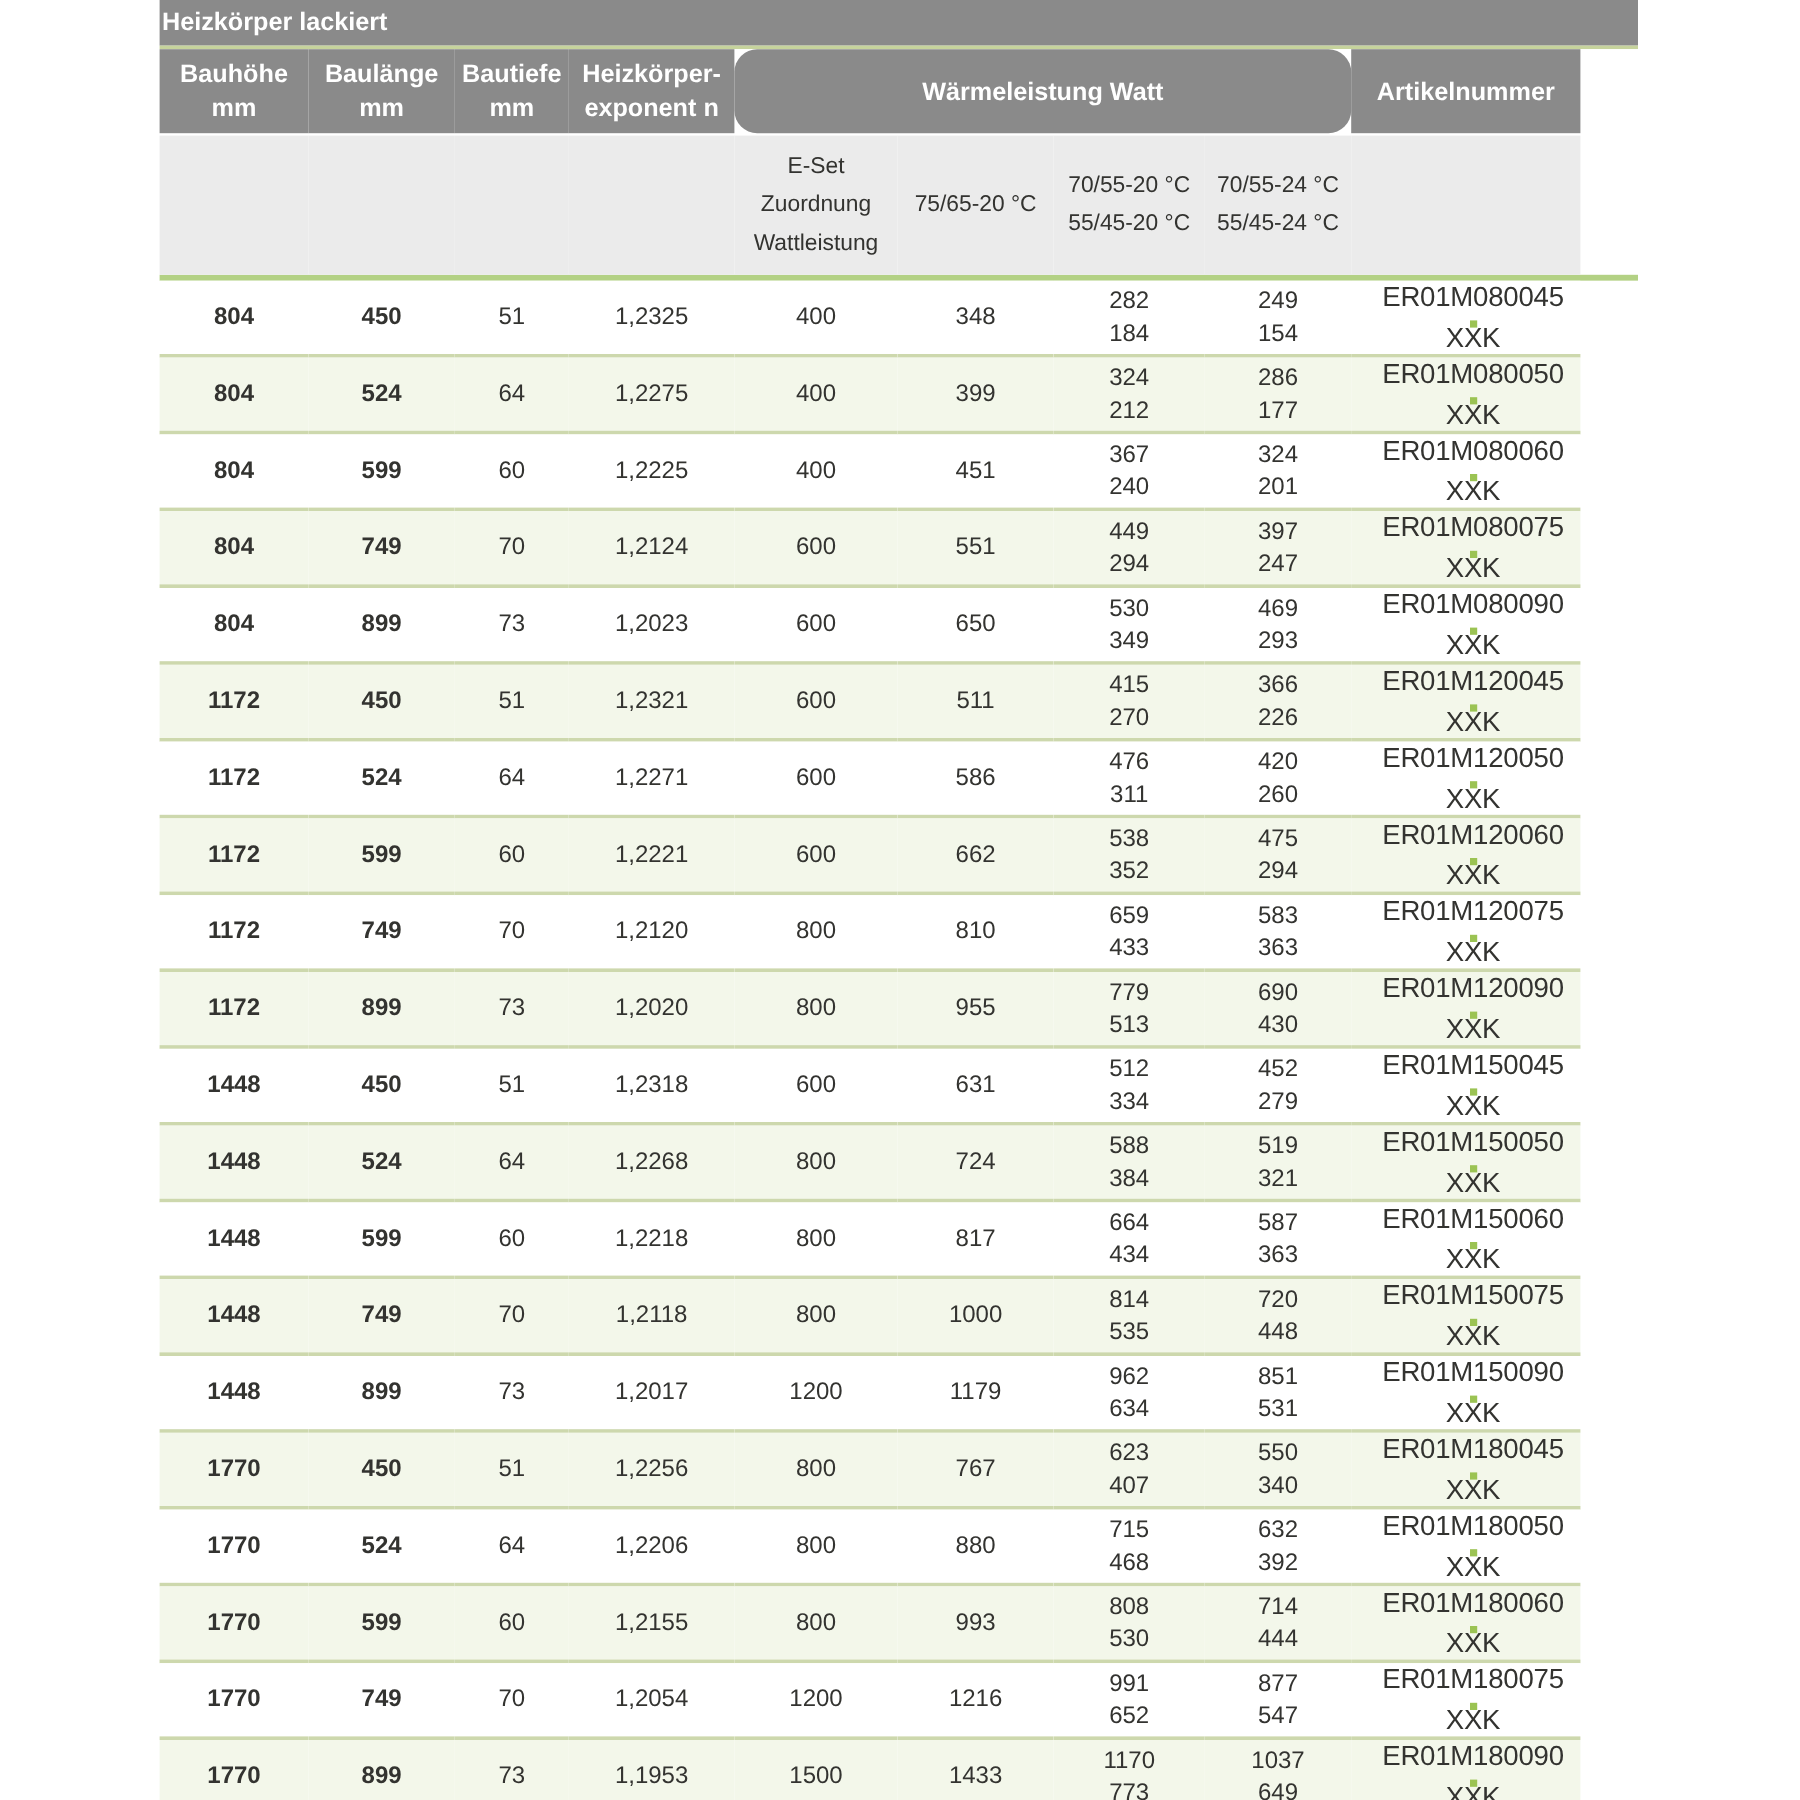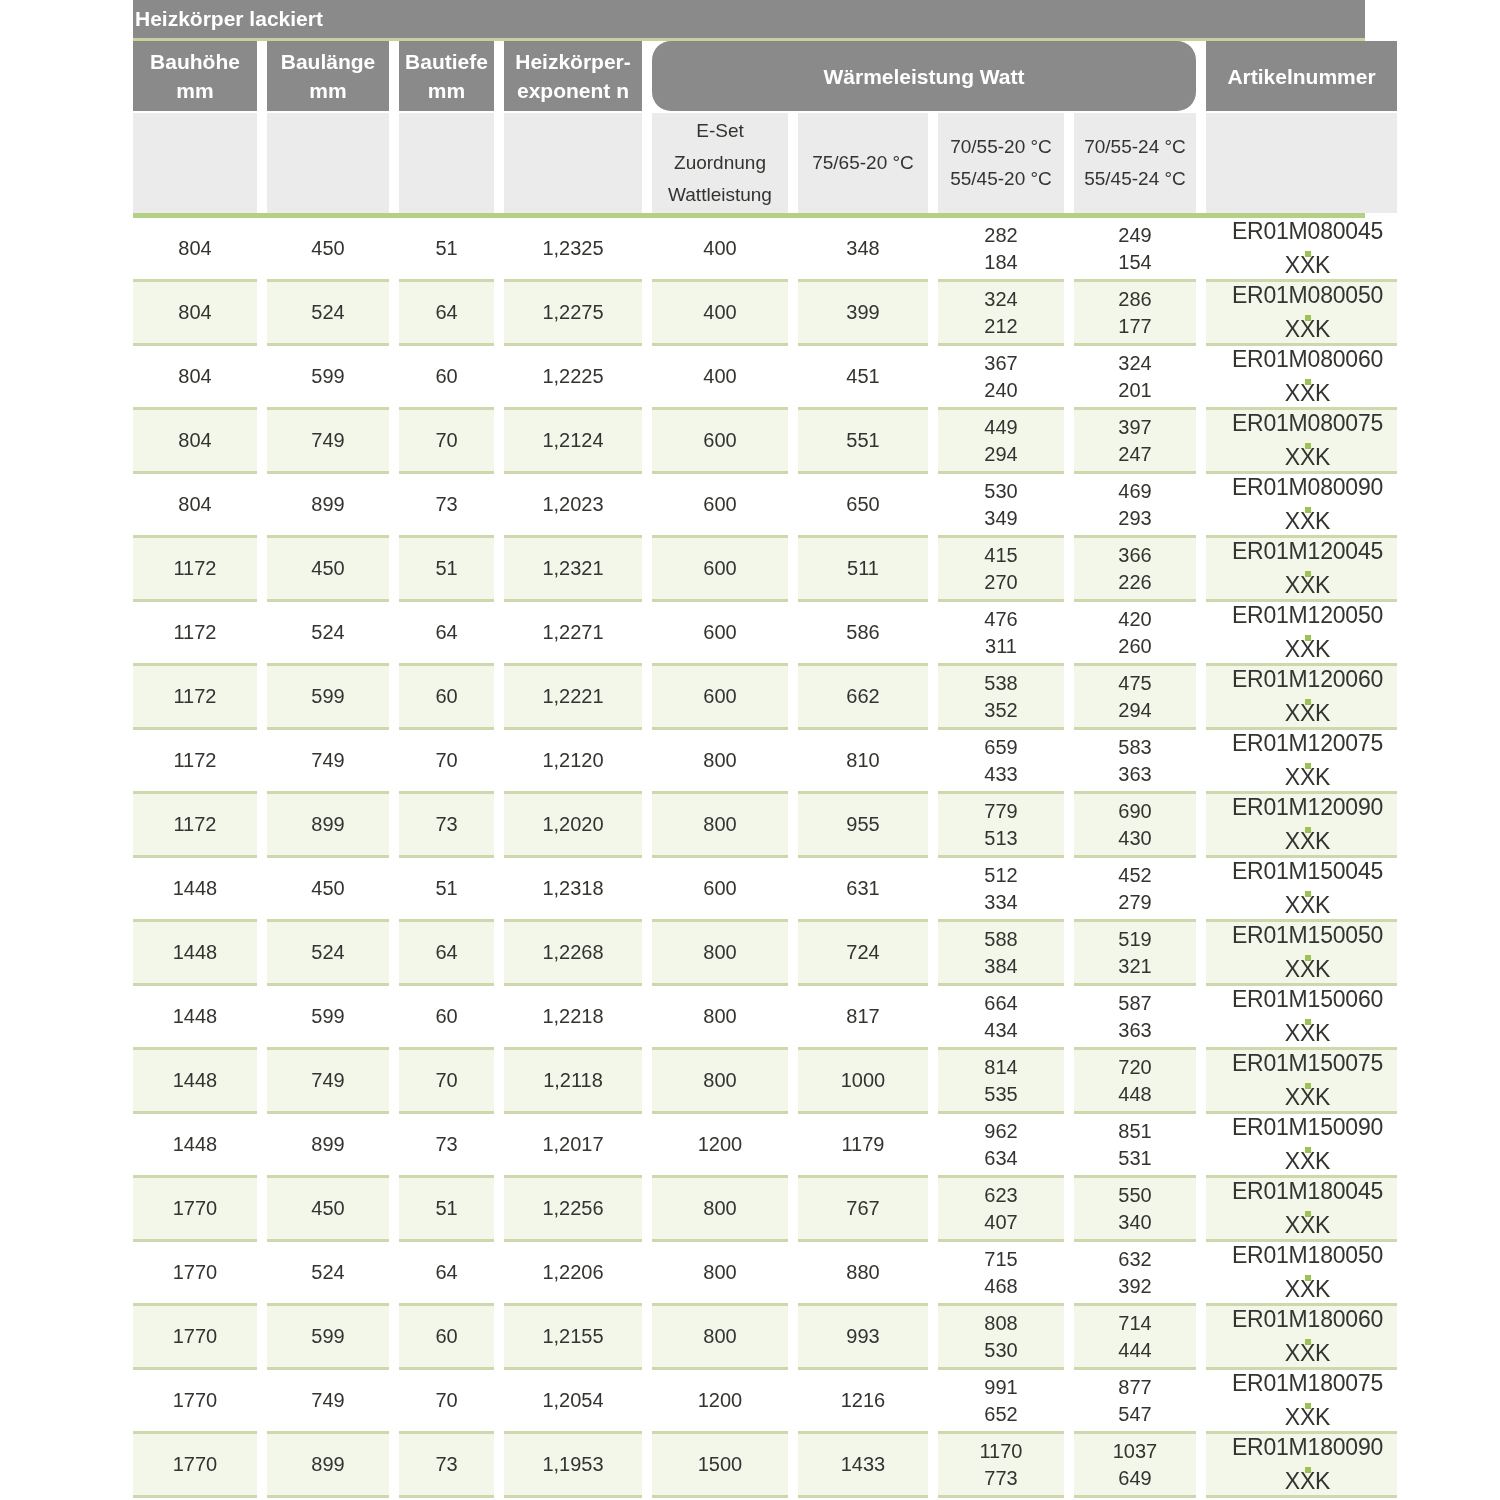--- a/index.html
+++ b/index.html
@@ -11,41 +11,41 @@
   .table-wrap{position:absolute;left:133px;top:0;width:1232px;}
   .title-bar{
     height:38px;background:#8a8a8a;color:#ffffff;font-weight:bold;font-size:21px;
     display:flex;align-items:center;padding-left:2px;box-sizing:border-box;
   }
   .thin-line{height:3px;background:#c6d39c;}
   .thick-line{height:5px;background:#b3d184;}
   .trow{
     display:grid;
     grid-template-columns:124px 122px 95px 138px 136px 130px 126px 122px 191px;
-    column-gap:10px;background:#ffffff;
+    column-gap:0;background:#ffffff;
   }
   .trow.header{height:70px;margin-bottom:2px;}
   .hcell{
     background:#8a8a8a;color:#ffffff;font-weight:bold;font-size:21px;line-height:29px;
     display:flex;flex-direction:column;align-items:center;justify-content:center;text-align:center;
   }
   .hcell.group{grid-column:5 / span 4;border-radius:19px;}
-  .trow.subheader{height:100px;}
+  .trow.subheader{height:116px;}
   .scell{
     background:#ebebeb;font-size:19px;line-height:32px;
     display:flex;flex-direction:column;align-items:center;justify-content:center;text-align:center;
   }
   .trow.data{height:64px;}
   .cell{
     background:#ffffff;border-bottom:3px solid #cdd8ad;box-sizing:border-box;
     font-size:20px;line-height:27px;
     display:flex;flex-direction:column;align-items:center;justify-content:center;text-align:center;
   }
   .trow.data.alt .cell{background:#f3f7ea;}
-  .cell.bold{font-weight:normal;}
+  .cell.bold{font-weight:bold;}
   .cell.artikel{
     flex-direction:column;justify-content:space-between;align-items:center;
     padding-left:12px;font-size:23px;letter-spacing:-0.2px;
   }
   .dot{width:6px;height:6px;background:#9bc353;margin:0 6px;position:relative;top:5px;}
 </style>
 </head>
 <body>
 
 <div class="table-wrap">

